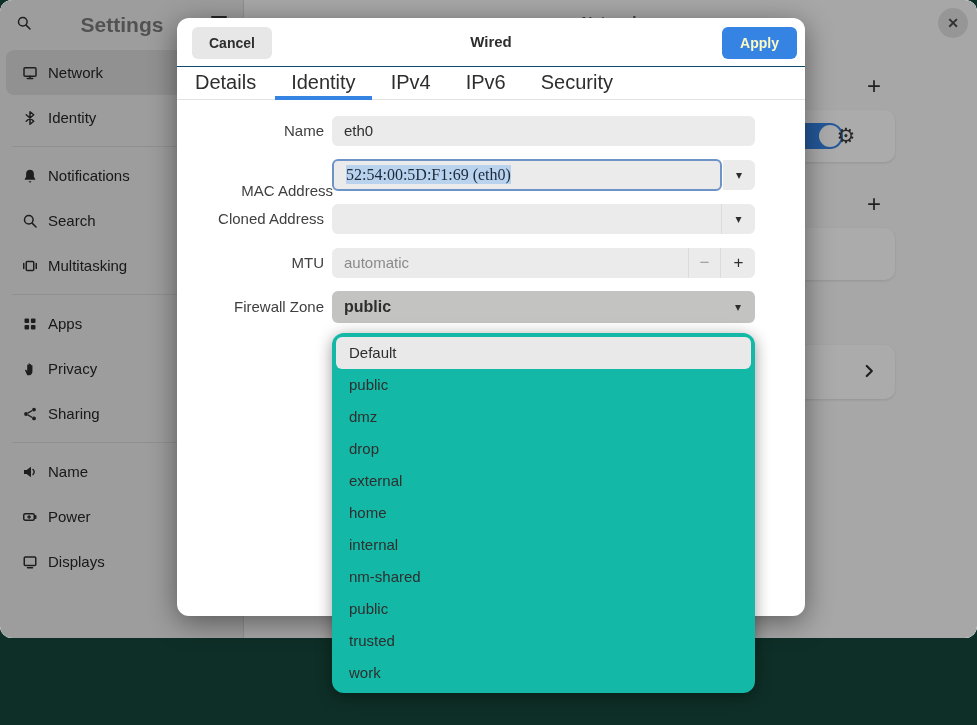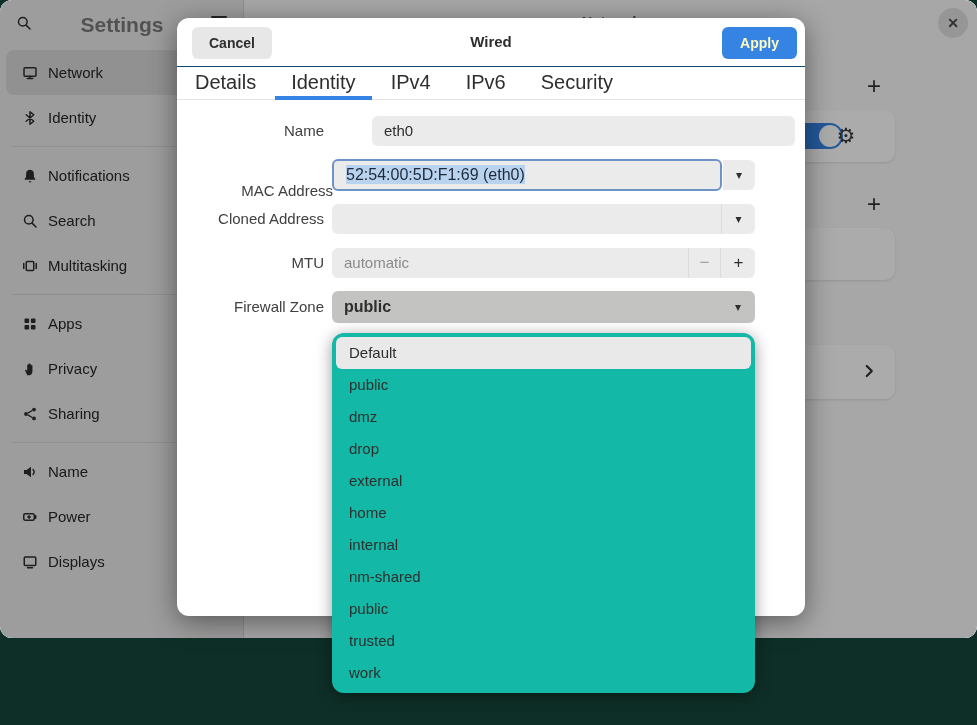--- a/index.html
+++ b/index.html
@@ -84,21 +84,21 @@
   .form-label { position:absolute; left:0; width:147px; text-align:right; font-size:15px;
     color:#404040; }
   .field { position:absolute; left:155px; width:423px; background:#ebebeb; border-radius:6px;
     font-size:15px; }
   .entry-text { position:absolute; left:12px; top:0; line-height:30px; }
   .combo-arrow { position:absolute; right:0; top:0; width:34px; height:100%;
     display:flex; align-items:center; justify-content:center; font-size:12px; color:#2e2e2e; }
   #mac-entry { position:absolute; left:155px; top:141px; width:390px; height:32px;
     background:#ebebeb; border:2px solid #6e93c6; border-radius:6px; }
   #mac-entry .sel { background:#b9d2ee; line-height:20px; padding:1px 0; color:#1c2a3a; }
-  #mac-entry .entry-text { line-height:28px; }
+  #mac-entry .entry-text { line-height:28px;font-family:Liberation Serif, serif; }
   #mac-arrow-btn { position:absolute; left:546px; top:142px; width:32px; height:30px;
     background:#ebebeb; border-radius:0 6px 6px 0; display:flex; align-items:center;
     justify-content:center; font-size:12px; color:#2e2e2e; }
   .cloned-arrow { border-left:1px solid #dcdcdc; }
   .mtu-placeholder { color:#8a8a8a; }
   .spin-btn { position:absolute; top:0; height:30px; width:33px; display:flex;
     align-items:center; justify-content:center; font-size:17px; }
   .spin-minus { right:34px; color:#a0a0a0; border-left:1px solid #dcdcdc;
     border-right:1px solid #dcdcdc; }
   .spin-plus { right:0; color:#2e2e2e; }
@@ -292,21 +292,21 @@
 
   <div class="tabbar">
     <div class="tab">Details</div>
     <div class="tab active">Identity</div>
     <div class="tab">IPv4</div>
     <div class="tab">IPv6</div>
     <div class="tab">Security</div>
   </div>
 
   <div class="form-label" style="top:98px; line-height:30px;">Name</div>
-  <div class="field" style="top:98px; height:30px;margin-left:40px;">
+  <div class="field" style="top:98px; height:30px;">
     <span class="entry-text">eth0</span>
   </div>
 
   <div class="form-label" style="top:158px; line-height:30px;margin-left:9px;">MAC Address</div>
   <div id="mac-entry">
     <span class="entry-text"><span class="sel">52:54:00:5D:F1:69 (eth0)</span></span>
   </div>
   <div id="mac-arrow-btn">
     <span>▾</span>
   </div>

